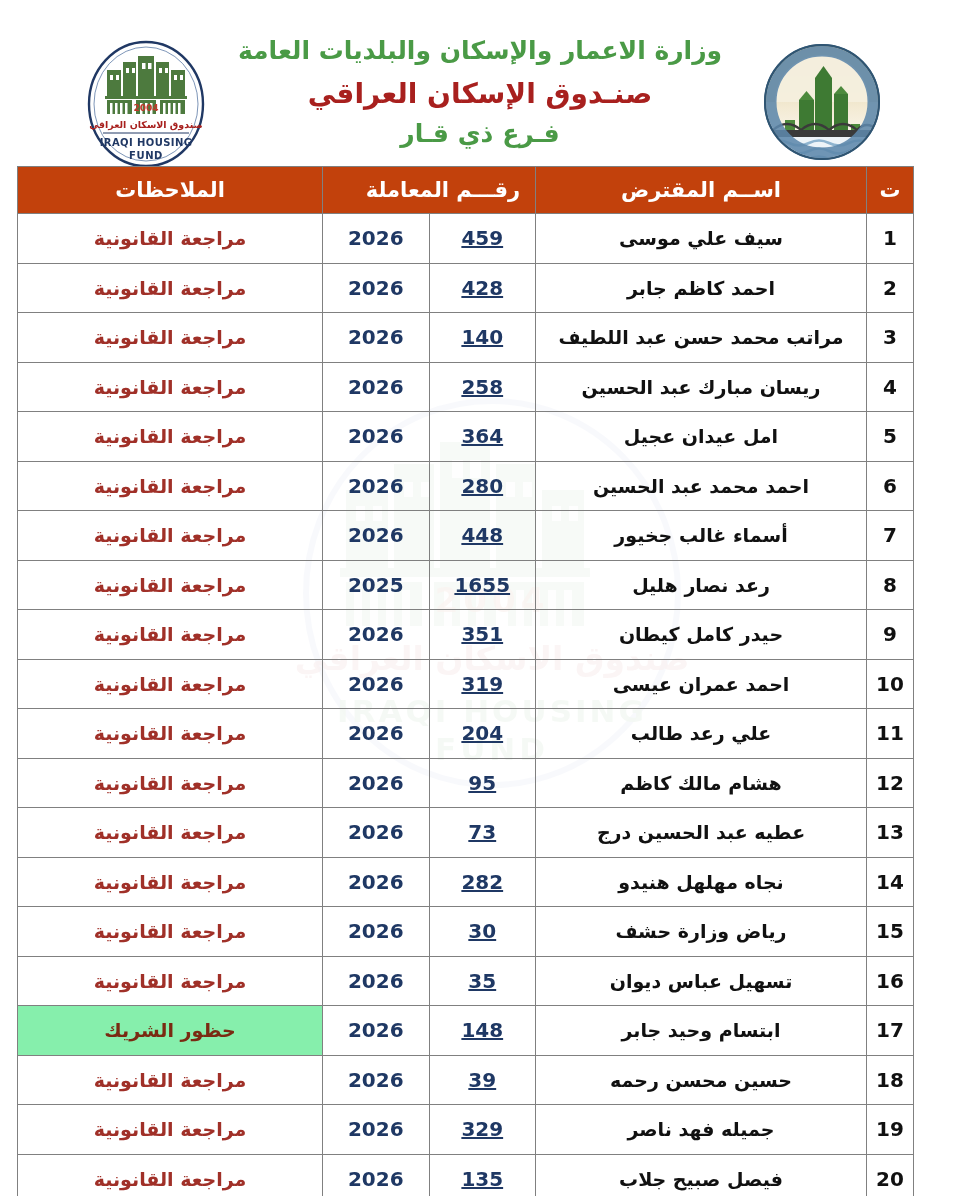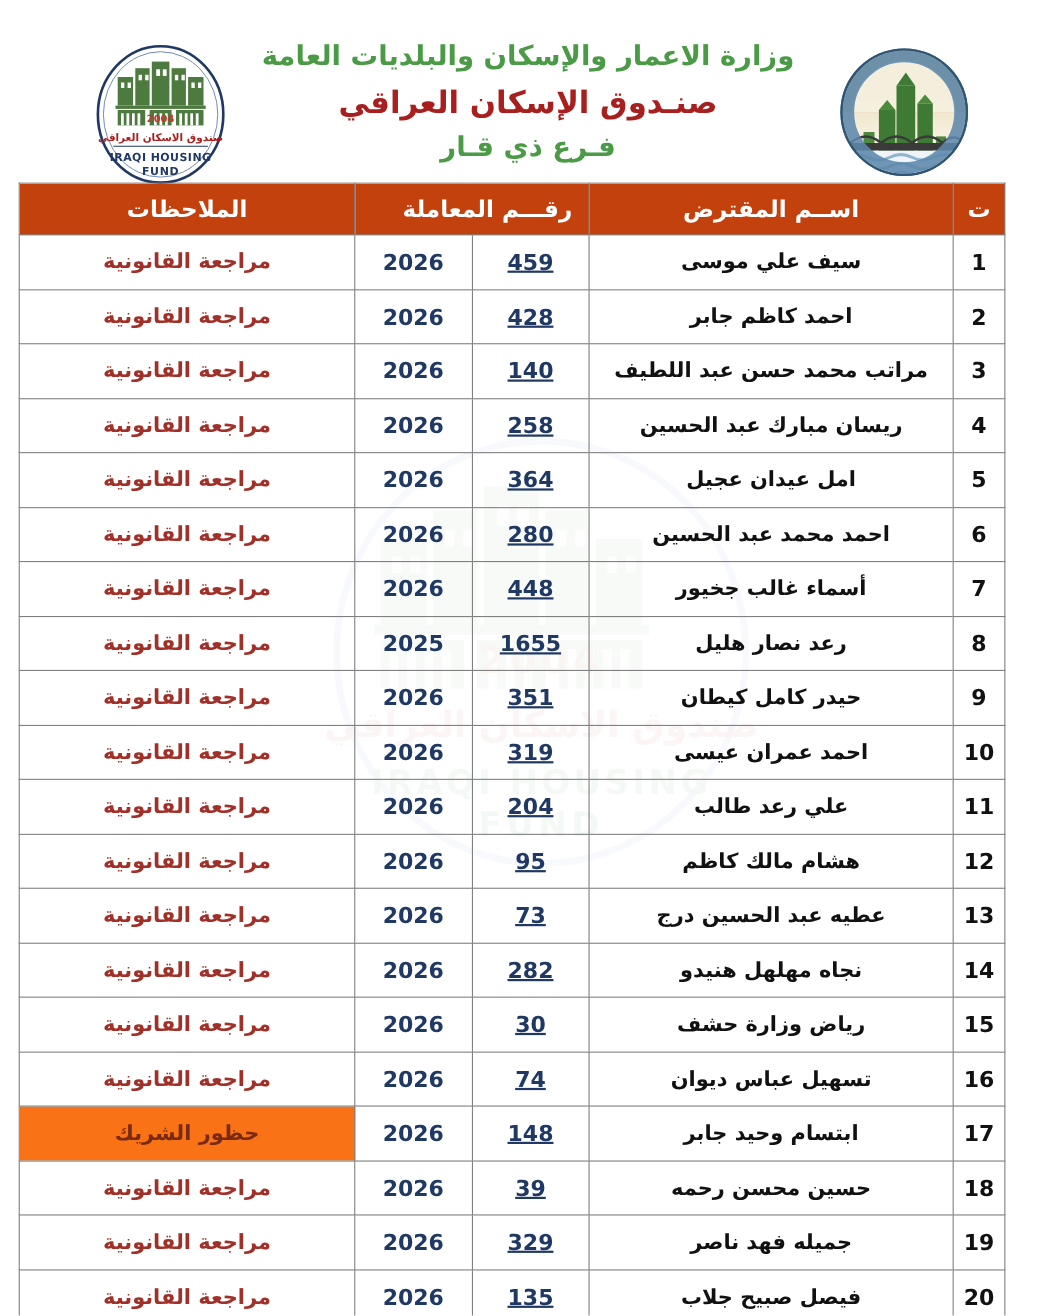--- a/index.html
+++ b/index.html
@@ -116,21 +116,21 @@
   tbody td {
     height: 48.5px;
     background: rgba(255,255,255,0.62);
   }
   .c-idx  { width: 46px;  font-size: 20px; font-weight: bold; color: #111111; }
   .c-name { width: 330px; font-size: 19px; font-weight: bold; color: #111111; letter-spacing: 0.3px; }
   .c-num  { width: 92px;  font-size: 20px; font-weight: bold; color: #1f3864; text-decoration: underline; }
   .c-year { width: 92px;  font-size: 20px; font-weight: bold; color: #1f3864; }
   .c-note { width: 304px; font-size: 19px; font-weight: bold; color: #a03028; }
 
-  td.c-note.hl { background: #f97316; color: #7a2a12; }
+  td.c-note.hl { background: #86efac; color: #7a2a12; }
 
   thead th.h-idx  { width: 46px;  }
   thead th.h-name { width: 330px; }
   thead th.h-trx  { width: 184px; padding-left: 28px; }
   thead th.h-note { width: 304px; }
 </style>
 </head>
 <body>
 
 <div class="header">
@@ -405,21 +405,21 @@
         <tr>
           <td class="c-idx">15</td>
           <td class="c-name">رياض وزارة حشف</td>
           <td class="c-num">30</td>
           <td class="c-year">2026</td>
           <td class="c-note">مراجعة القانونية</td>
         </tr>
         <tr>
           <td class="c-idx">16</td>
           <td class="c-name">تسهيل عباس ديوان</td>
-          <td class="c-num">74</td>
+          <td class="c-num">35</td>
           <td class="c-year">2026</td>
           <td class="c-note">مراجعة القانونية</td>
         </tr>
         <tr>
           <td class="c-idx">17</td>
           <td class="c-name">ابتسام وحيد جابر</td>
           <td class="c-num">148</td>
           <td class="c-year">2026</td>
           <td class="c-note hl">حظور الشريك</td>
         </tr>

